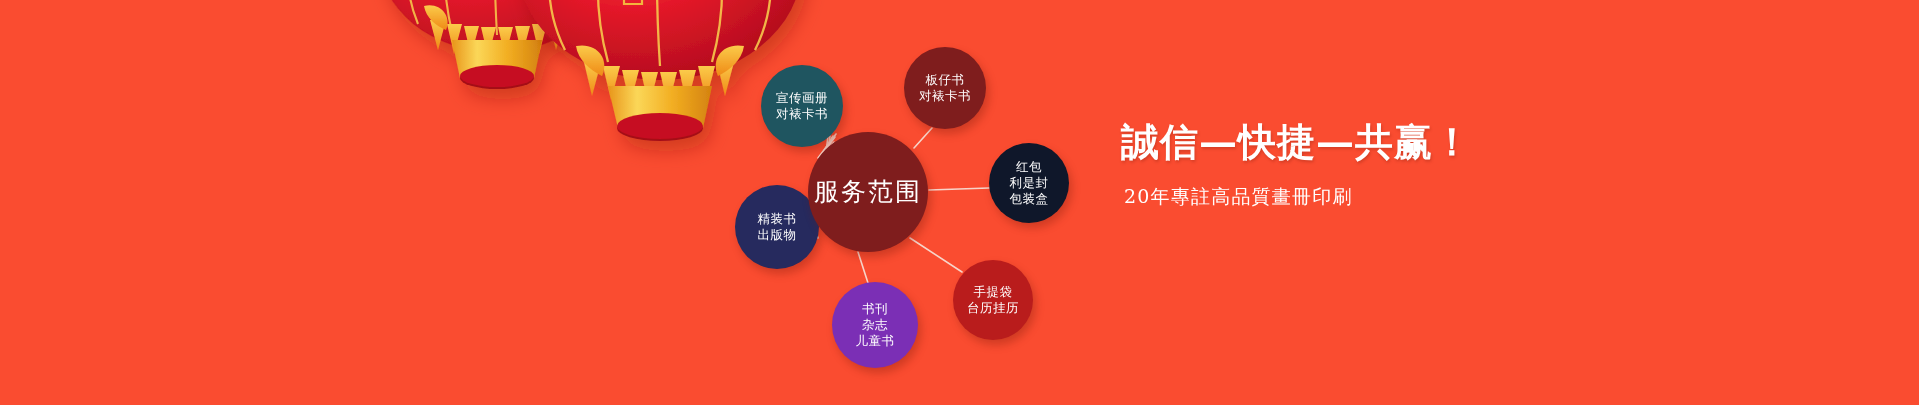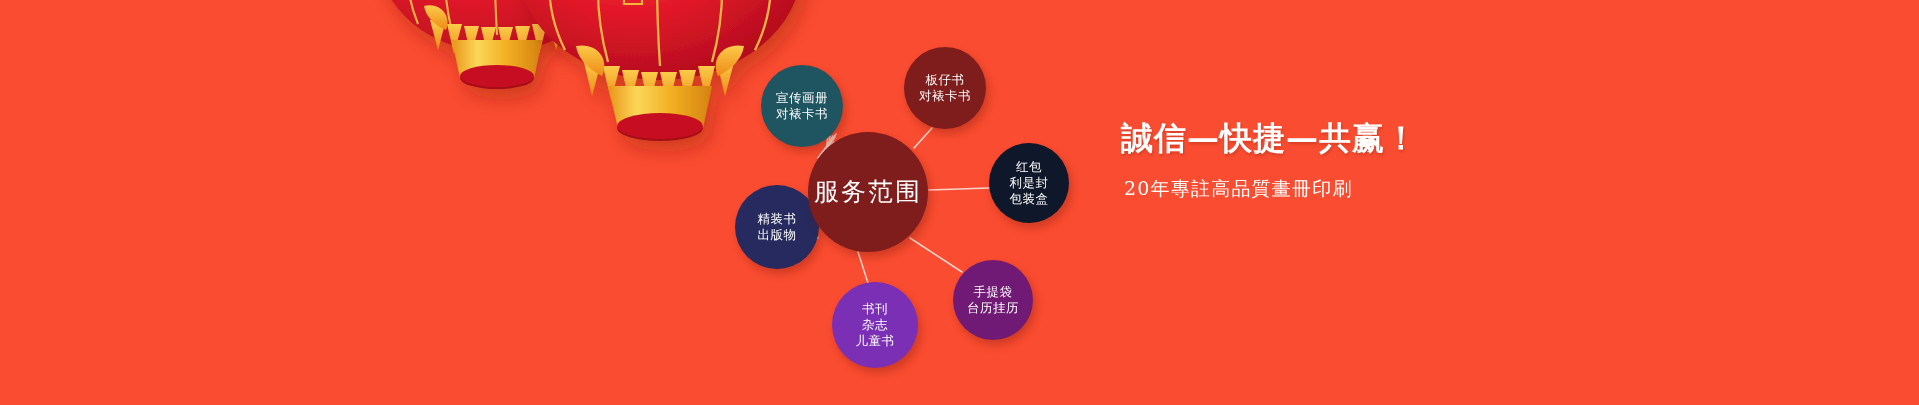--- a/index.html
+++ b/index.html
@@ -58,21 +58,21 @@
   
   .slogan {
     position: absolute;
     left: 1121px;
     top: 118px;
     width: 560px;
     color: #ffffff;
   }
   .slogan-title {
     font-family: "DejaVu Serif", "Liberation Serif", serif;
-    font-size: 32px;
+    font-size: 38px;
     font-weight: 700;
     letter-spacing: 1px;
     line-height: 1.25;
     margin: 0 0 15px 0;
     text-shadow: 1px 2px 3px rgba(130, 30, 12, 0.30);
     white-space: nowrap;
   }
   .slogan-sub {
     font-family: "DejaVu Serif", "Liberation Serif", serif;
     font-size: 19px;
@@ -207,21 +207,21 @@
       <span class="ln">板仔书</span>
       <span class="ln">对裱卡书</span>
     </div>
 
     <div class="node node-leaf" style="left:989px; top:143px; width:80px; height:80px; background:#0f172a;">
       <span class="ln">红包</span>
       <span class="ln">利是封</span>
       <span class="ln">包装盒</span>
     </div>
 
-    <div class="node node-leaf" style="left:953px; top:260px; width:80px; height:80px; background:#701a75;">
+    <div class="node node-leaf" style="left:953px; top:260px; width:80px; height:80px; background:#b91c1c;">
       <span class="ln">手提袋</span>
       <span class="ln">台历挂历</span>
     </div>
 
     <div class="node node-leaf" style="left:832px; top:282px; width:86px; height:86px; background:#7B2FB5;align-items:center;">
       <span class="ln">书刊</span>
       <span class="ln">杂志</span>
       <span class="ln">儿童书</span>
     </div>
 

